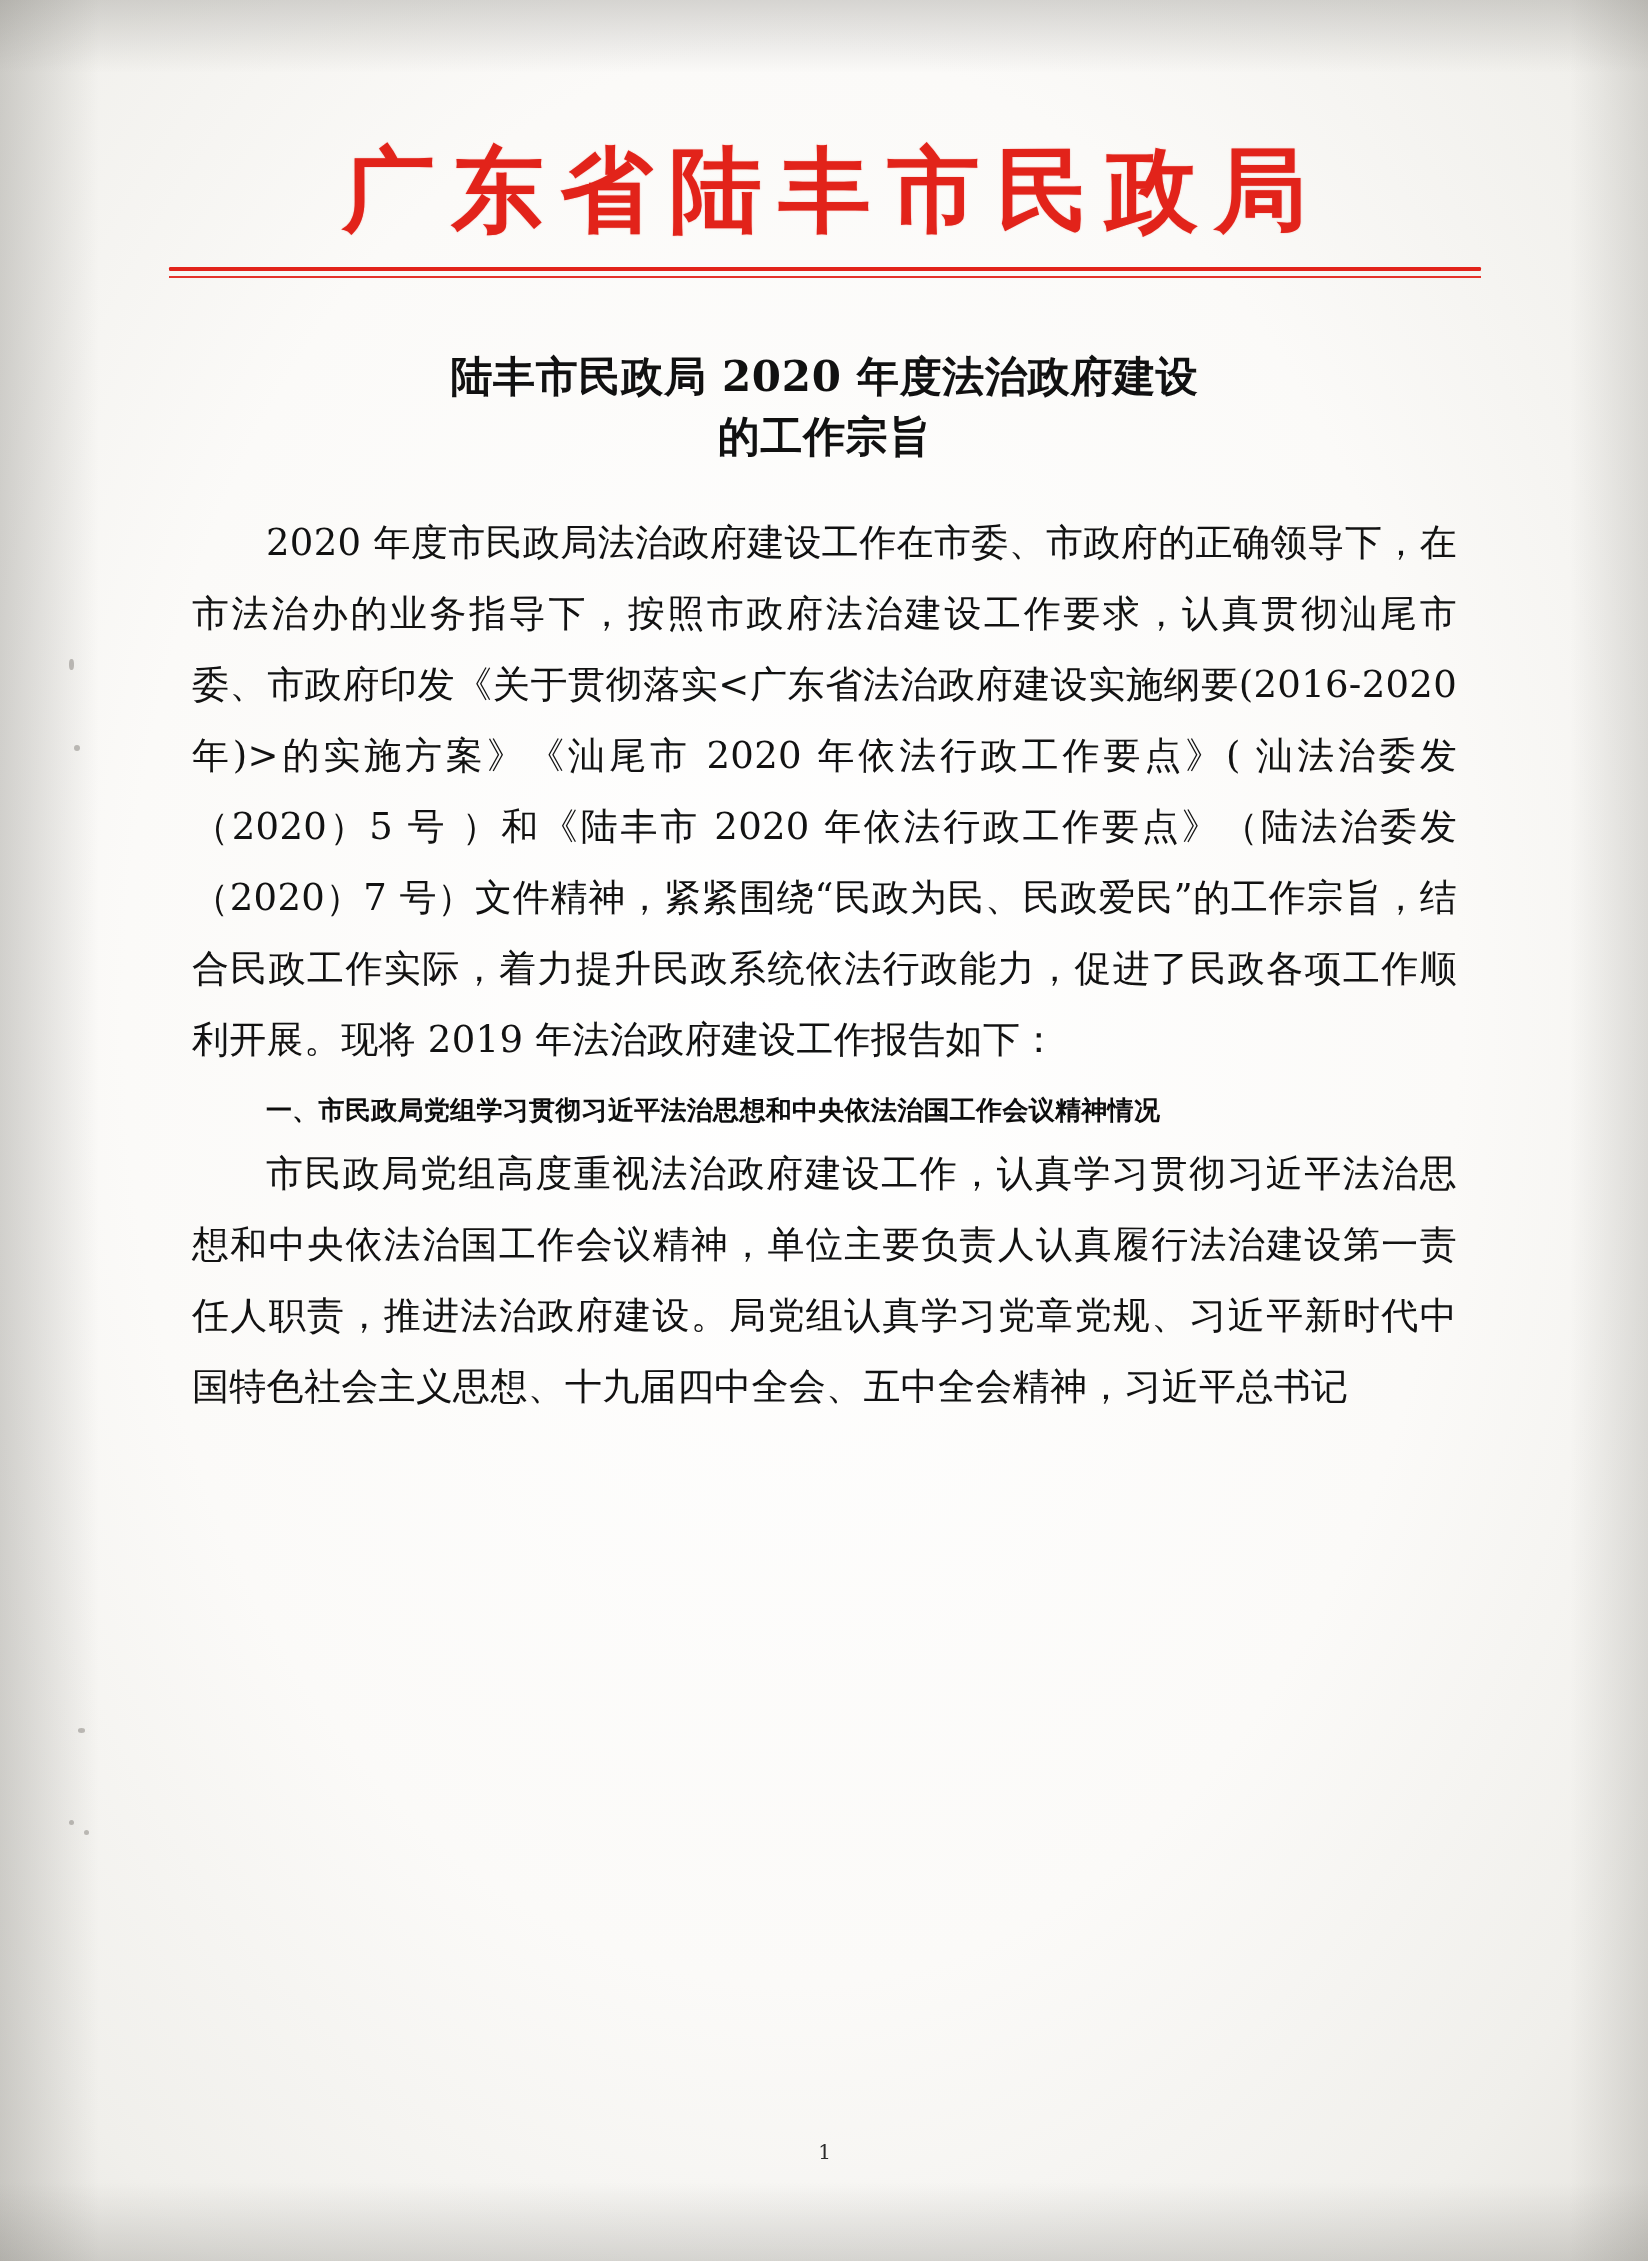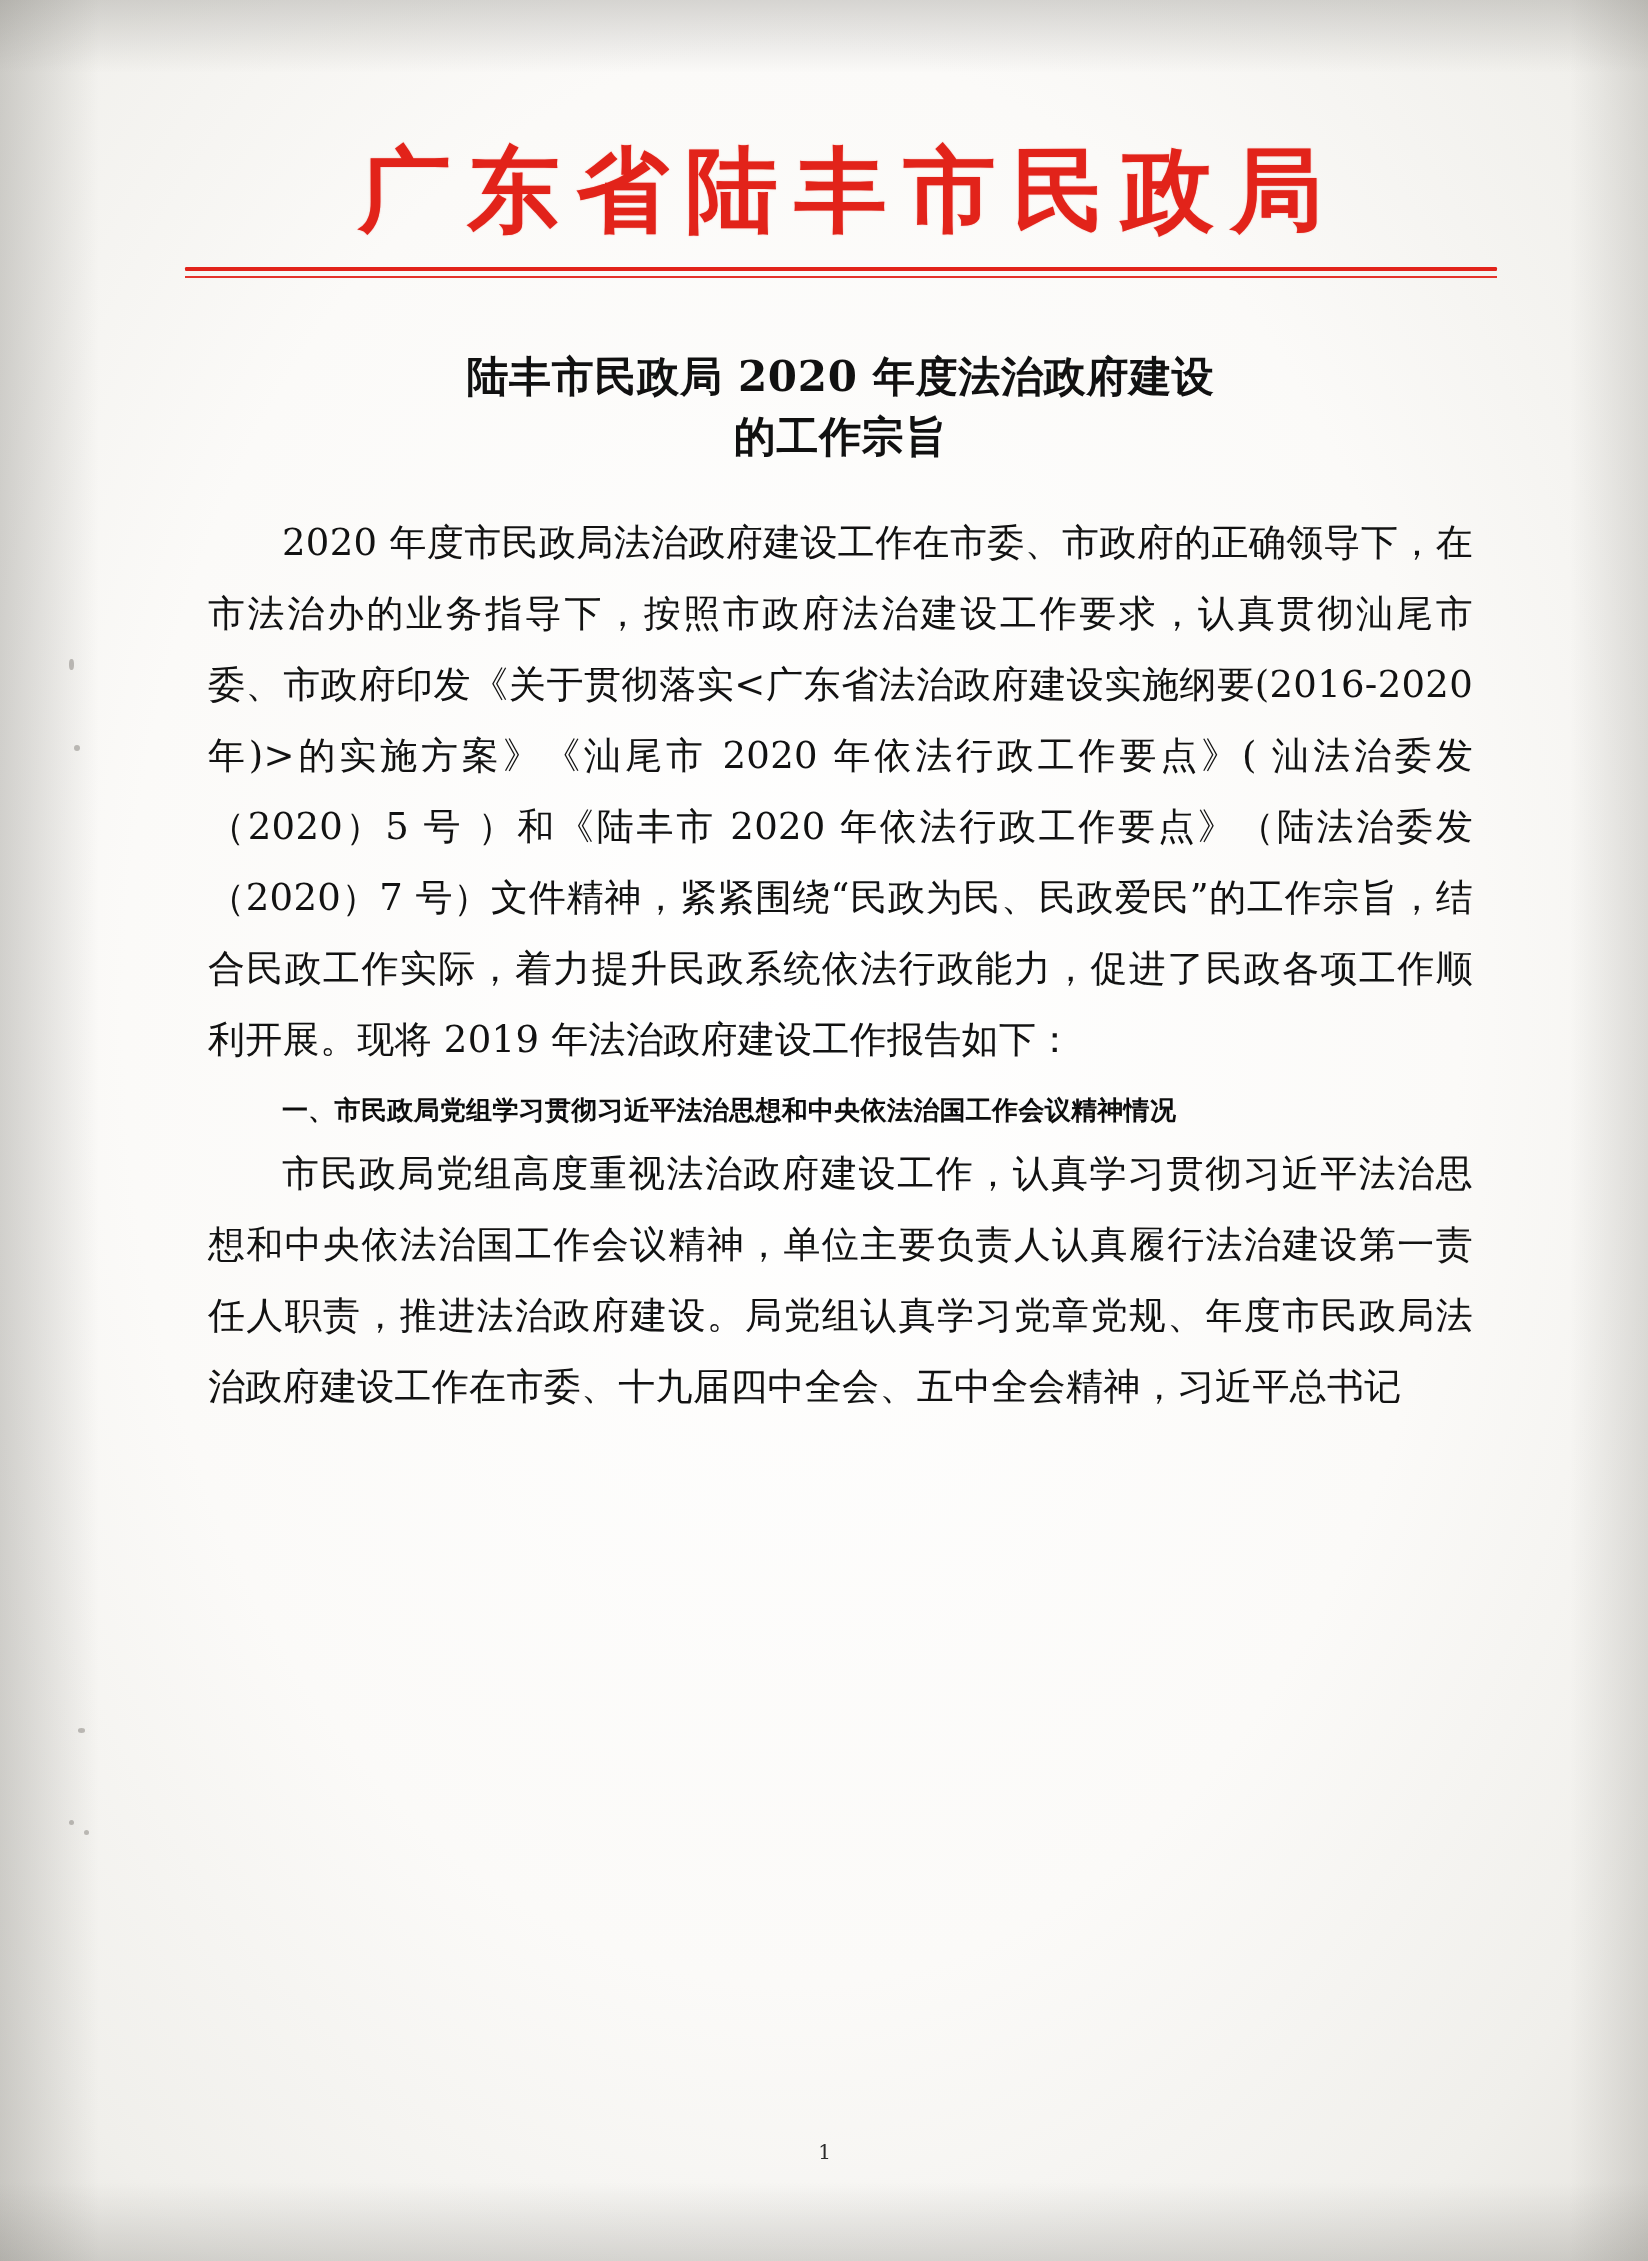--- a/index.html
+++ b/index.html
@@ -50,21 +50,21 @@
   .edge-shadow-bottom {
     position: absolute;
     left: 0; bottom: 0;
     width: 1649px; height: 79px;
     background: linear-gradient(to top, rgba(120,118,112,0.26), rgba(120,118,112,0.0));
     pointer-events: none;
   }
 
   .content {
     position: absolute;
-    left: 168px;
+    left: 152px;
     top: 0;
     width: 1345px;
   }
 
   
   .letterhead {
     margin-top: 142px;
     text-align: center;
     color: #e2231a;
     font-family: "DejaVu Serif", serif;
@@ -169,21 +169,21 @@
     </div>
 
     <div class="doc-title">
       <div>陆丰市民政局 2020 年度法治政府建设</div>
       <div>的工作宗旨</div>
     </div>
 
     <div class="body-text">
       <p class="para">2020 年度市民政局法治政府建设工作在市委、市政府的正确领导下，在市法治办的业务指导下，按照市政府法治建设工作要求，认真贯彻汕尾市委、市政府印发《关于贯彻落实&lt;广东省法治政府建设实施纲要(2016-2020 年)&gt;的实施方案》《汕尾市 2020 年依法行政工作要点》( 汕法治委发（2020）5 号 ）和《陆丰市 2020 年依法行政工作要点》（陆法治委发（2020）7 号）文件精神，紧紧围绕“民政为民、民政爱民”的工作宗旨，结合民政工作实际，着力提升民政系统依法行政能力，促进了民政各项工作顺利开展。现将 2019 年法治政府建设工作报告如下：</p>
       <p class="heading">一、市民政局党组学习贯彻习近平法治思想和中央依法治国工作会议精神情况</p>
-      <p class="para">市民政局党组高度重视法治政府建设工作，认真学习贯彻习近平法治思想和中央依法治国工作会议精神，单位主要负责人认真履行法治建设第一责任人职责，推进法治政府建设。局党组认真学习党章党规、年度市民政局法治政府建设工作在市委、十九届四中全会、五中全会精神，习近平总书记</p>
+      <p class="para">市民政局党组高度重视法治政府建设工作，认真学习贯彻习近平法治思想和中央依法治国工作会议精神，单位主要负责人认真履行法治建设第一责任人职责，推进法治政府建设。局党组认真学习党章党规、习近平新时代中国特色社会主义思想、十九届四中全会、五中全会精神，习近平总书记</p>
     </div>
   </div>
 
   <div class="page-number">1</div>
 
   <div class="mark" style="left:69px; top:659px; width:4.6px; height:10.6px;"></div>
   <div class="mark" style="left:74px; top:745px; width:6px; height:6px;"></div>
   <div class="mark" style="left:78px; top:1728px; width:7.3px; height:4.6px;"></div>
   <div class="mark" style="left:69px; top:1820px; width:5.3px; height:5.3px;"></div>
   <div class="mark" style="left:84px; top:1830px; width:5.3px; height:5.3px;"></div>

